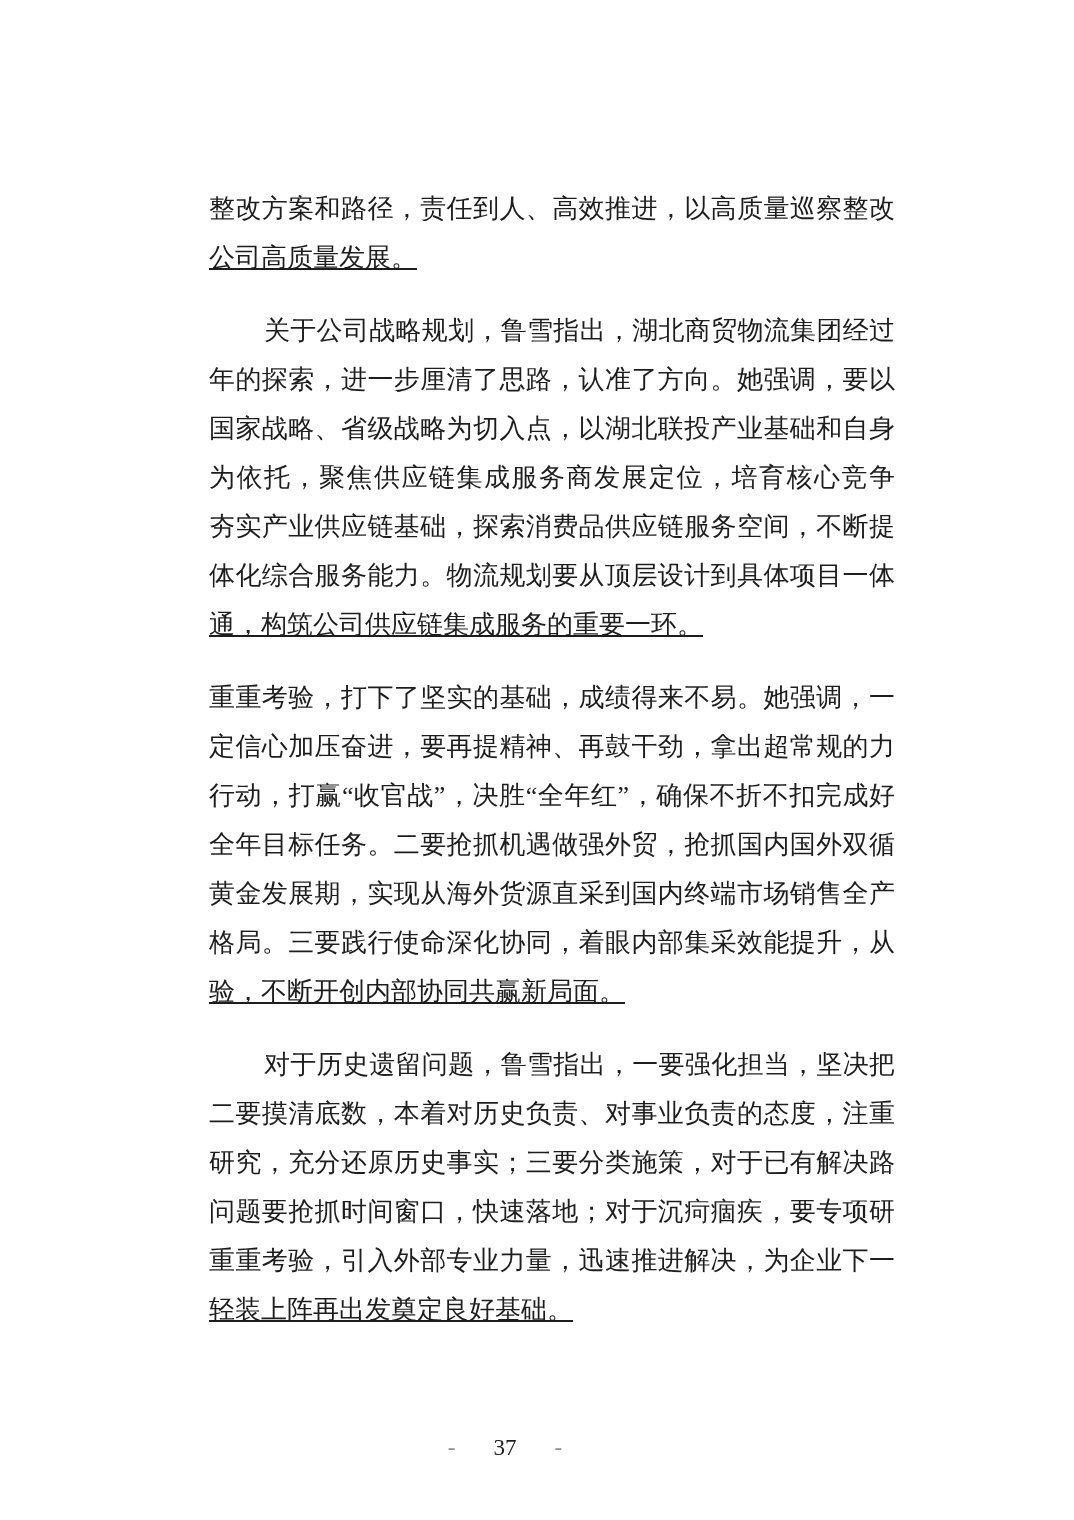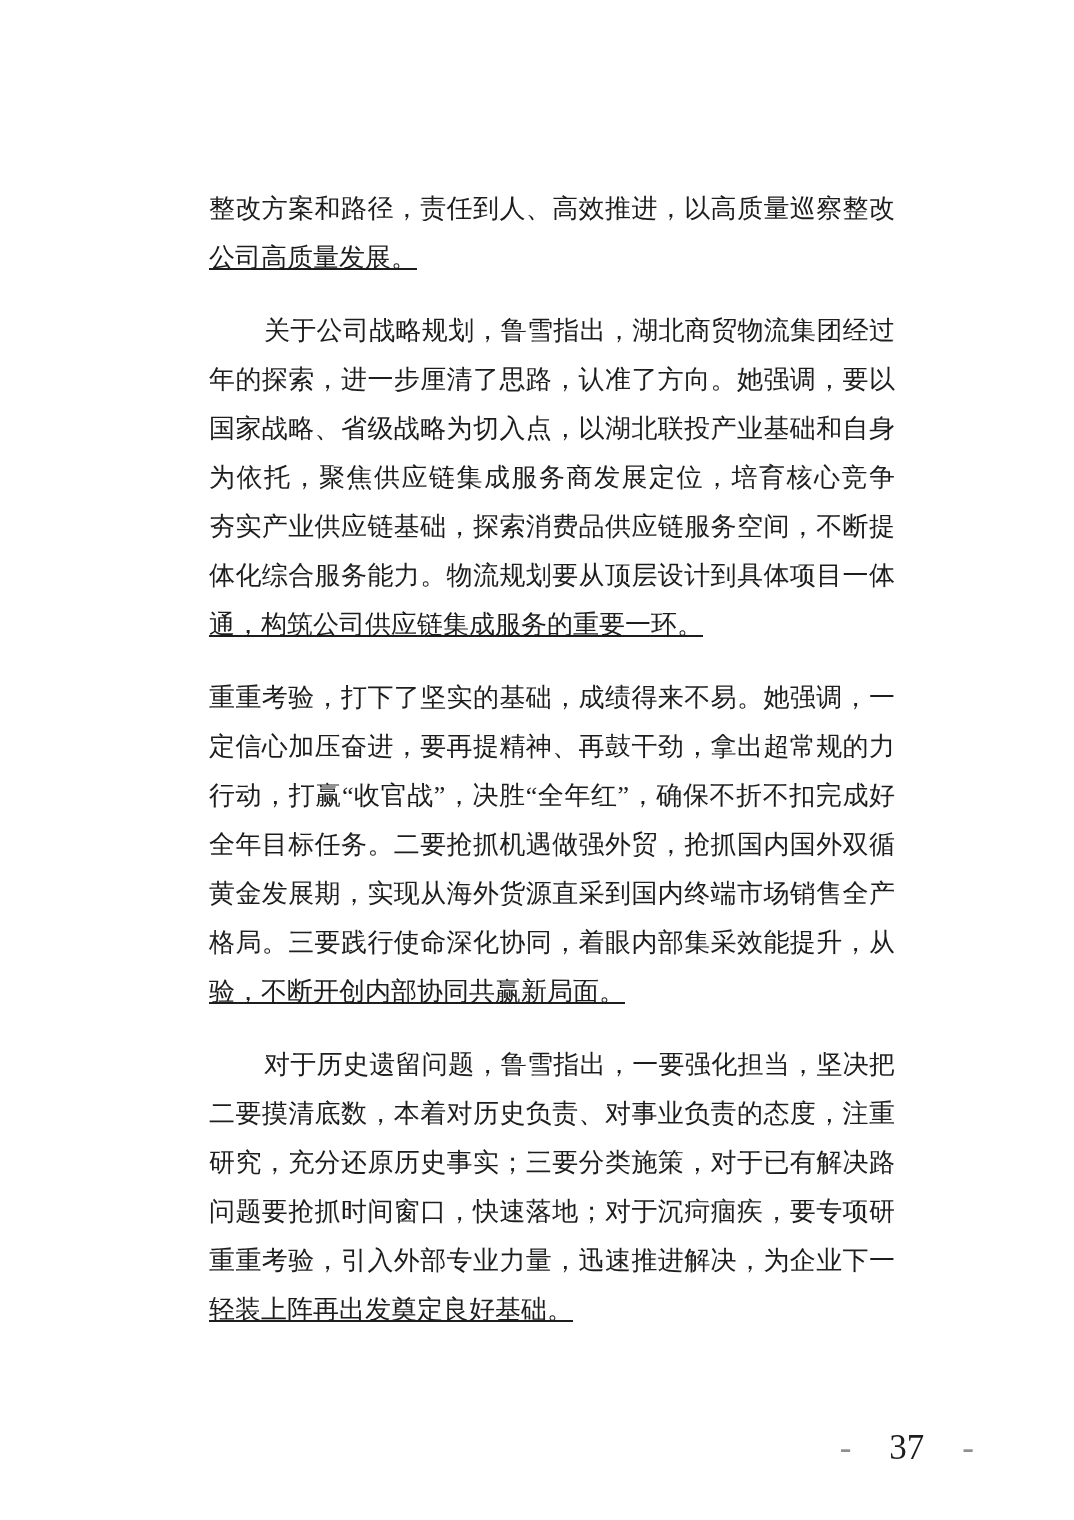--- a/index.html
+++ b/index.html
@@ -39,22 +39,22 @@
     text-decoration: underline;
   }
   .line.indent {
     text-indent: 55px;
   }
   .footer {
     position: absolute;
     top: 1408px;
     left: 0;
     width: 986px;
-    text-align: right;
-    font-size: 35px;
+    text-align: center;
+    font-size: 23px;
     line-height: 32px;
     color: #2a2a2a;
   }
   .footer .dash {
     color: #8f8f8f;
   }
   .footer .num {
     margin: 0 14px;
     color: #1d1d1d;
   }

